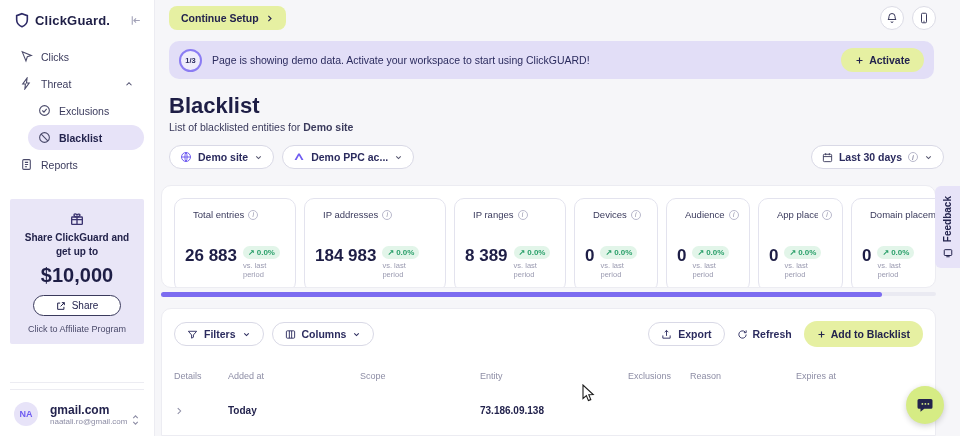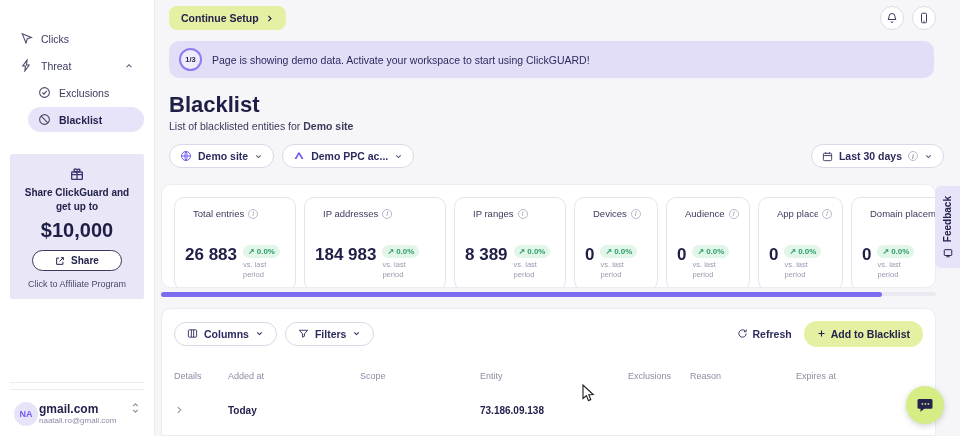--- a/index.html
+++ b/index.html
@@ -17,26 +17,26 @@
   .nav-item { display:flex; align-items:center; gap:8px; padding:6px 10px; font-size:10.5px; color:#3a3a5c; border-radius:16px; cursor:pointer; }
   .nav-item .ico { color:#4a4a6a; }
   .nav-item.sub { margin-left:18px; }
   .nav-item.active { background:#e7e3f8; color:#23234d; font-weight:700; }
   .nav-chevron { margin-left:auto; color:#55556e; display:flex; }
 
   .promo-card { margin-top:22px; background:#e9e6f7; border-radius:2px; padding:12px 8px 10px; text-align:center; color:#23234b; }
   .promo-icon { color:#3b3470; margin-bottom:4px; }
   .promo-title { font-size:10px; font-weight:700; line-height:1.35; }
   .promo-amount { font-size:20px; font-weight:700; margin:6px 0 8px; color:#1e1e46; }
-  .share-btn { display:inline-flex; align-items:center; gap:6px; background:#fff; border:1px solid #3a3a5c; border-radius:14px; padding:4px 22px; font-size:10px; font-weight:700; color:#23234d; cursor:pointer; }
+  .share-btn { display:inline-flex; align-items:center; gap:6px; background:#fff; border:1px solid #3a3a5c; border-radius:14px; padding:4px 22px; font-size:10px; font-weight:400; color:#23234d; cursor:pointer; }
   .promo-link { margin-top:8px; font-size:9px; color:#4a4a6a; cursor:pointer; }
 
   .sidebar-bottom { margin-top:auto; }
   .sb-divider { border-top:1px solid #ececf2; margin:6px 0; }
-  .user-row { display:flex; align-items:flex-start; gap:1px; padding:6px 4px 2px; }
+  .user-row { display:flex; align-items:flex-end; gap:12px; padding:6px 4px 2px; }
   .avatar { width:24px; height:24px; border-radius:50%; background:#e7e3f8; color:#6f5cf1; font-size:9px; font-weight:700; display:flex; align-items:center; justify-content:center; flex:none; }
   .user-meta { display:flex; flex-direction:column; min-width:0; }
   .user-name { font-size:12px; font-weight:700; color:#23234d; }
   .user-email { font-size:8px; color:#8d8da5; white-space:nowrap; }
   .user-caret { margin-left:auto; color:#8d8da5; display:flex; }
 
   
   .main { flex:1; display:flex; flex-direction:column; padding:0 24px 0 6px; min-width:0; }
   .topbar { height:44px; display:flex; align-items:center; padding:0 0 0 8px; }
   .continue-btn { display:inline-flex; align-items:center; gap:6px; background:#e6f0a2; border:none; border-radius:8px; padding:6px 12px; font-size:10.5px; font-weight:700; color:#23234d; font-family:inherit; cursor:pointer; }
@@ -91,20 +91,35 @@
 
   .ico { display:inline-flex; flex:none; }
   .ico svg { display:block; }
 </style>
 </head>
 <body>
 
 <div class="app">
 
   <aside class="sidebar">
+    <div class="logo-row">
+      <div class="logo">
+        <span class="ico">
+          <svg width="16" height="16" viewBox="0 0 24 24" fill="none" stroke="#2d2a66" stroke-width="2.4">
+              <path d="M12 2.5l8 3v6c0 4.8-3.3 8.6-8 10.5-4.7-1.9-8-5.7-8-10.5v-6l8-3z"></path>
+            </svg>
+        </span>
+        <span class="logo-text">ClickGuard.</span>
+      </div>
+      <span class="collapse-btn ico">
+        <svg width="13" height="13" viewBox="0 0 24 24" fill="none" stroke="currentColor" stroke-width="2">
+            <path d="M6 4v16M20 12H9M13 8l-4 4 4 4"></path>
+          </svg>
+      </span>
+    </div>
 
     <nav>
       <div class="nav-item">
         <span class="ico">
           <svg width="13" height="13" viewBox="0 0 24 24" fill="none" stroke="currentColor" stroke-width="2">
               <path d="M4 3l7 17 2.5-7.5L21 10 4 3z"></path>
             </svg>
         </span>
         <span>Clicks</span>
       </div>
@@ -131,20 +146,29 @@
         <span>Exclusions</span>
       </div>
       <div class="nav-item sub active">
         <span class="ico">
           <svg width="13" height="13" viewBox="0 0 24 24" fill="none" stroke="currentColor" stroke-width="2">
               <circle cx="12" cy="12" r="9"></circle>
               <path d="M5.5 5.5l13 13"></path>
             </svg>
         </span>
         <span>Blacklist</span>
+      </div>
+      <div class="nav-item">
+        <span class="ico">
+          <svg width="13" height="13" viewBox="0 0 24 24" fill="none" stroke="currentColor" stroke-width="2">
+              <rect x="5" y="3" width="14" height="18" rx="2"></rect>
+              <path d="M9 8h6M9 12h6M9 16h4"></path>
+            </svg>
+        </span>
+        <span>Reports</span>
       </div>
     </nav>
 
     <div class="promo-card">
       <div class="promo-icon ico">
         <svg width="16" height="16" viewBox="0 0 24 24" fill="none" stroke="currentColor" stroke-width="2">
             <rect x="4" y="9" width="16" height="11" rx="1"></rect>
             <path d="M12 9v11M4 13h16M12 9c-2 0-4.5-1-4.5-3S10 3.5 12 6c2-2.5 4.5-1 4.5 0S14 9 12 9z"></path>
           </svg>
       </div>
@@ -205,20 +229,28 @@
                 <path d="M11 18.5h2"></path>
               </svg>
           </span>
         </span>
       </div>
     </div>
 
     <div class="banner">
       <span class="progress-ring">1/3</span>
       <span>Page is showing demo data. Activate your workspace to start using ClickGUARD!</span>
+      <button class="activate-btn">
+        <span class="ico">
+          <svg width="9" height="9" viewBox="0 0 24 24" fill="none" stroke="currentColor" stroke-width="3">
+              <path d="M12 4v16M4 12h16"></path>
+            </svg>
+        </span>
+        <span>Activate</span>
+      </button>
     </div>
 
     <h1 class="page-title">Blacklist</h1>
     <p class="page-subtitle">
       <span>List of blacklisted entities for</span> <b>Demo site</b>
     </p>
 
     <div class="chips-row">
       <span class="chip">
         <span class="ico">
@@ -385,48 +417,56 @@
       </div>
 
     </section>
 
     <div class="hscroll">
       <div class="hscroll-thumb"></div>
     </div>
 
     <section class="panel table-panel">
       <div class="table-toolbar">
+        <button class="tool-btn">
+          <span class="ico">
+            <svg width="11" height="11" viewBox="0 0 24 24" fill="none" stroke="currentColor" stroke-width="2">
+                <path d="M3 5h18l-7 8v5l-4 2v-7L3 5z"></path>
+              </svg>
+          </span>
+          <span>Filters</span>
+          <span class="ico">
+              <svg width="9" height="9" viewBox="0 0 24 24" fill="none" stroke="currentColor" stroke-width="2.8">
+                <path d="M6 9l6 6 6-6"></path>
+              </svg>
+            </span>
+        </button>
         <button class="tool-btn">
           <span class="ico">
             <svg width="11" height="11" viewBox="0 0 24 24" fill="none" stroke="currentColor" stroke-width="2">
                 <rect x="3" y="4" width="18" height="16" rx="2"></rect>
                 <path d="M9.5 4v16M14.5 4v16"></path>
               </svg>
           </span>
           <span>Columns</span>
           <span class="ico">
               <svg width="9" height="9" viewBox="0 0 24 24" fill="none" stroke="currentColor" stroke-width="2.8">
                 <path d="M6 9l6 6 6-6"></path>
               </svg>
             </span>
         </button>
-        <button class="tool-btn">
-          <span class="ico">
-            <svg width="11" height="11" viewBox="0 0 24 24" fill="none" stroke="currentColor" stroke-width="2">
-                <path d="M3 5h18l-7 8v5l-4 2v-7L3 5z"></path>
-              </svg>
-          </span>
-          <span>Filters</span>
-          <span class="ico">
-              <svg width="9" height="9" viewBox="0 0 24 24" fill="none" stroke="currentColor" stroke-width="2.8">
-                <path d="M6 9l6 6 6-6"></path>
-              </svg>
+        <div class="toolbar-right">
+          <button class="tool-btn">
+            <span class="ico">
+              <svg width="11" height="11" viewBox="0 0 24 24" fill="none" stroke="currentColor" stroke-width="2">
+                  <path d="M12 15V3M8 7l4-4 4 4M4 14v6h16v-6"></path>
+                </svg>
             </span>
-        </button>
-        <div class="toolbar-right">
+            <span>Export</span>
+          </button>
           <button class="ghost-btn">
             <span class="ico">
               <svg width="11" height="11" viewBox="0 0 24 24" fill="none" stroke="currentColor" stroke-width="2">
                   <path d="M20 12a8 8 0 1 1-2.5-5.8M20 3v5h-5"></path>
                 </svg>
             </span>
             <span>Refresh</span>
           </button>
           <button class="add-btn">
             <span class="ico">

